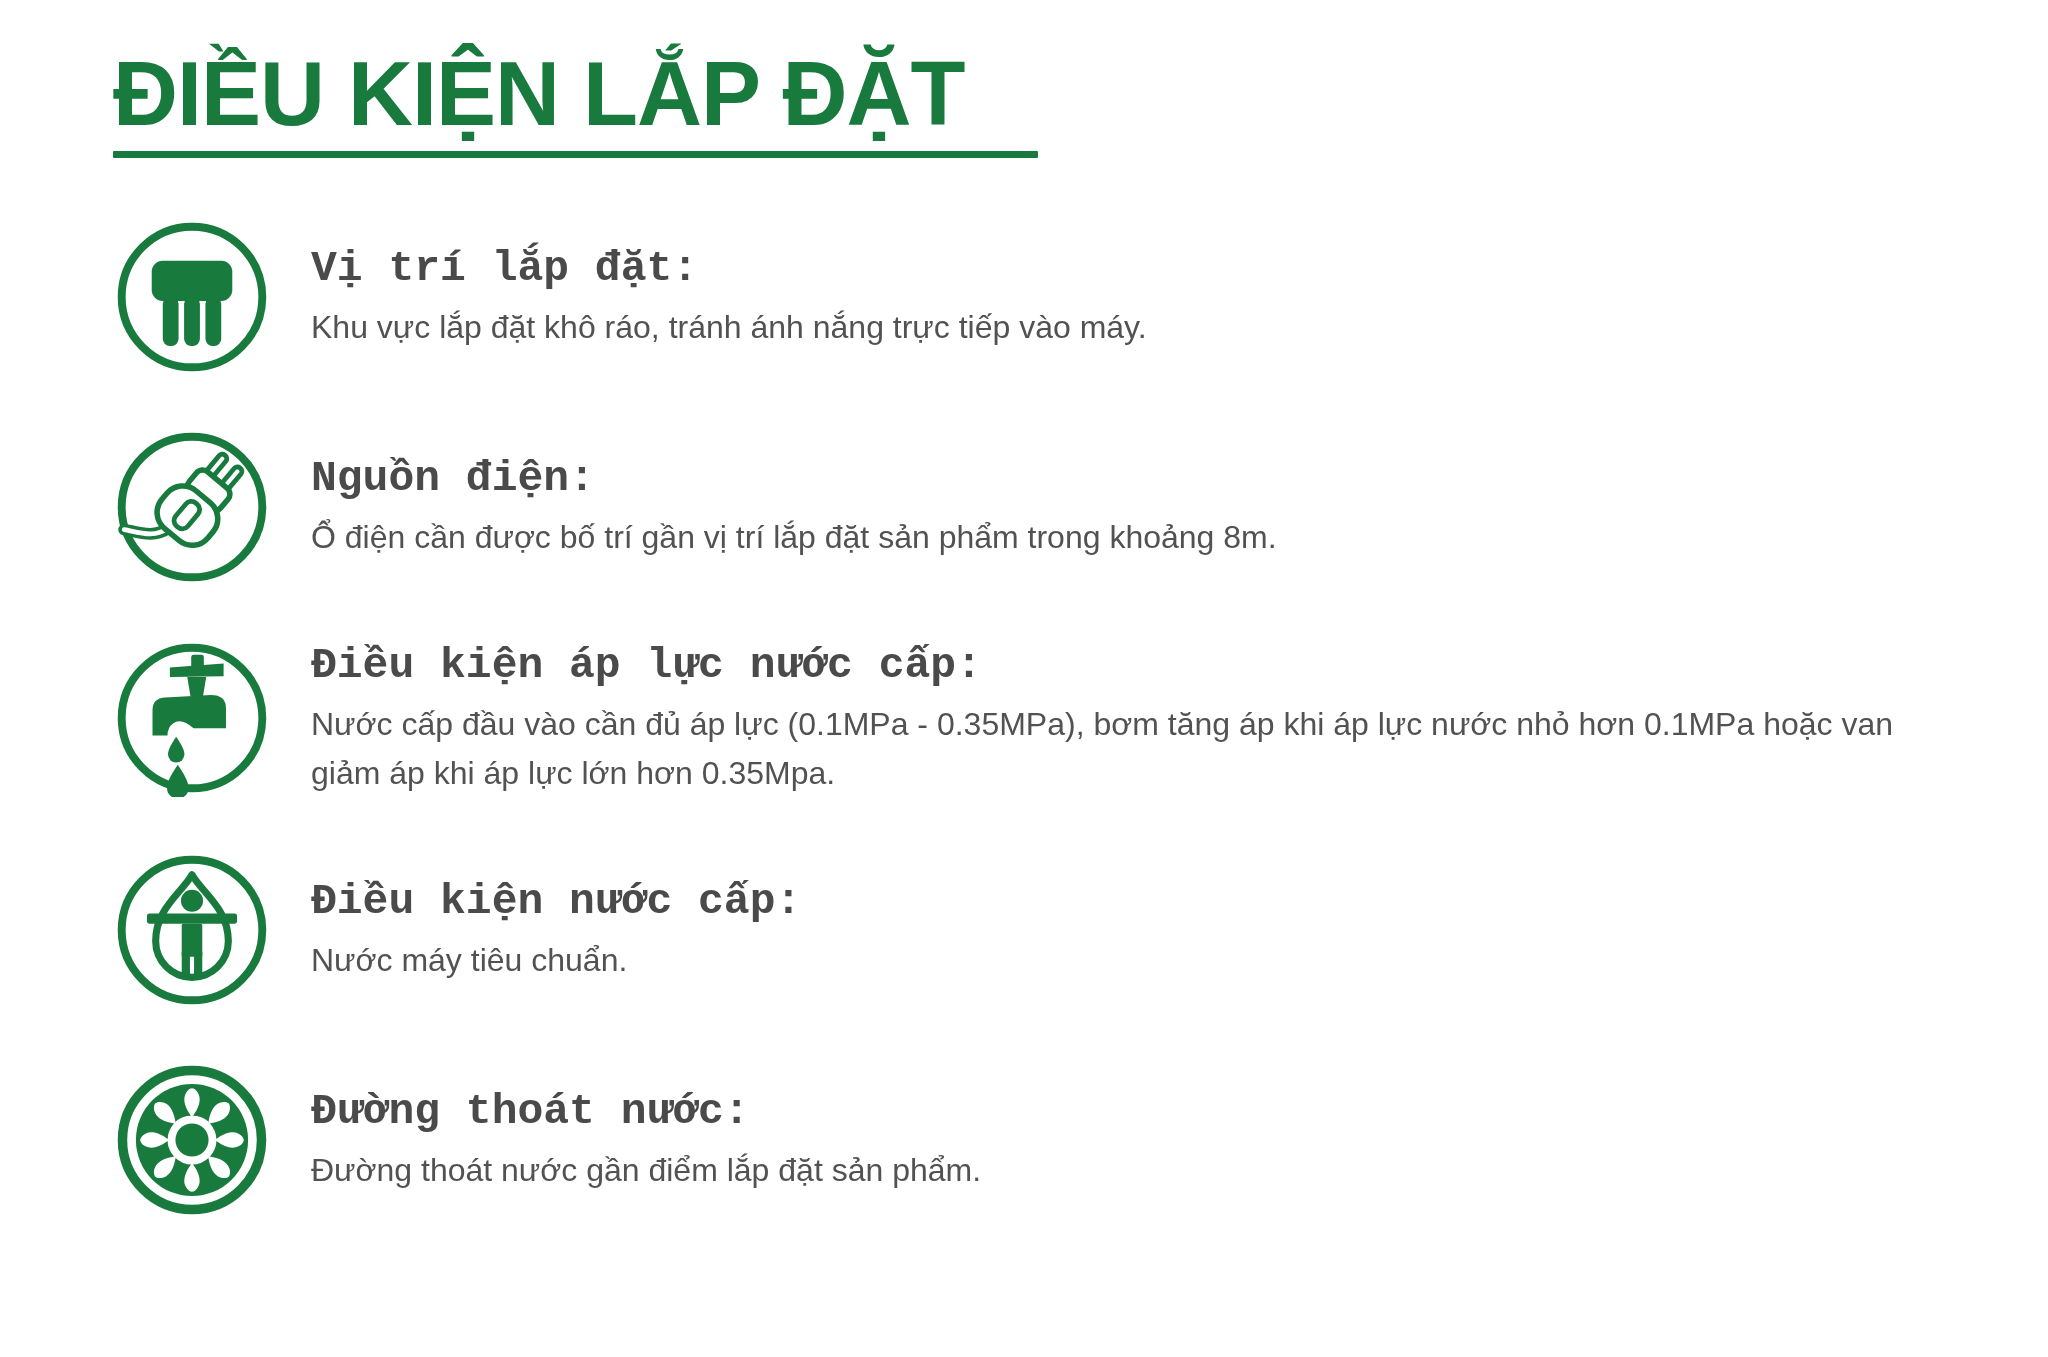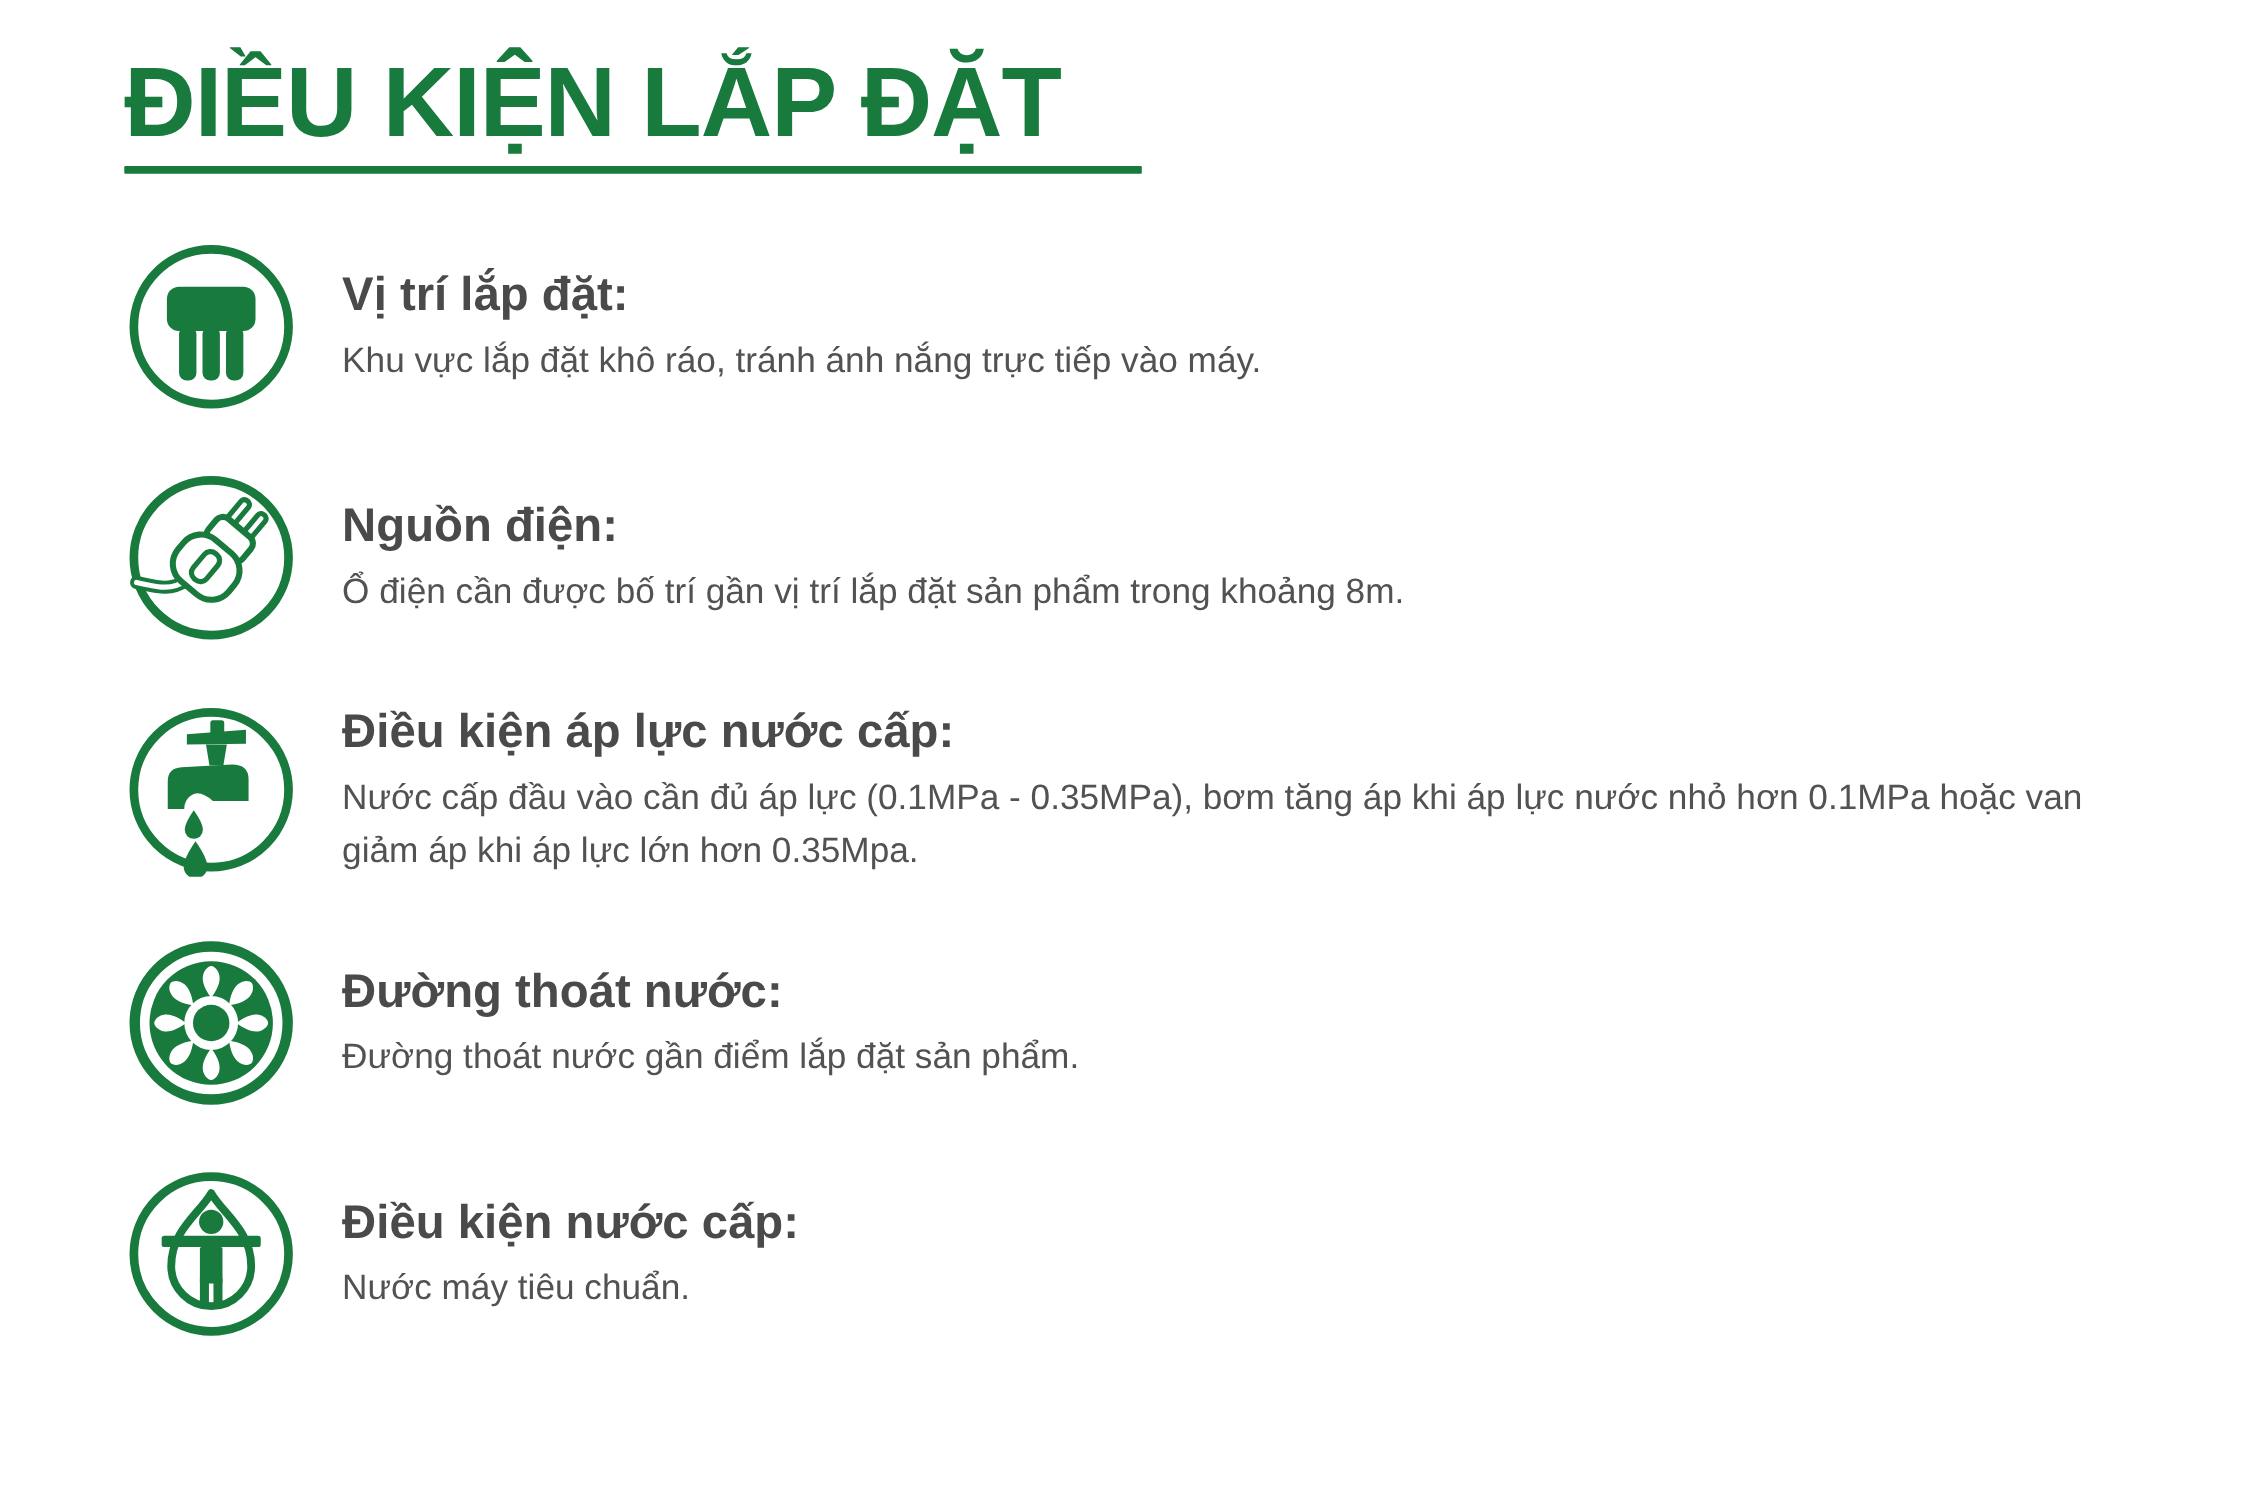--- a/index.html
+++ b/index.html
@@ -23,21 +23,21 @@
     width:925px;height:7px;background:var(--green);
     margin-top:6px;border-radius:1px;
   }
   .sections{margin-top:60px;display:flex;flex-direction:column;gap:52px;}
   .row{display:flex;align-items:center;gap:40px;}
   .icon-wrap{width:158px;height:158px;flex:0 0 158px;}
   .icon-wrap svg{width:158px;height:158px;display:block;}
   .texts{max-width:1600px;}
   .sec-heading{
     margin:0 0 6px 0;color:var(--heading);
-    font-size:43px;font-weight:bold;line-height:1.3;
+    font-size:43px;font-weight:bold;line-height:1.3;font-family:Liberation Mono, monospace;
   }
   .sec-body{
     margin:0;color:var(--body);
     font-size:32px;font-weight:normal;line-height:1.55;
   }
 </style>
 </head>
 <body>
 
 <div class="page">
@@ -102,20 +102,38 @@
       </div>
       <div class="texts">
         <p class="sec-heading">Điều kiện áp lực nước cấp:</p>
         <p class="sec-body">Nước cấp đầu vào cần đủ áp lực (0.1MPa - 0.35MPa), bơm tăng áp khi áp lực nước nhỏ hơn 0.1MPa hoặc van giảm áp khi áp lực lớn hơn 0.35Mpa.</p>
       </div>
     </div>
 
     <div class="row">
       <div class="icon-wrap">
         <svg viewBox="0 0 100 100" aria-hidden="true">
+          <circle cx="50" cy="50" r="44.5" fill="none" stroke="#187A3D" stroke-width="5"></circle>
+          <path d="M50,15 C57,27 73,36.5 73,57 A23,23 0 1,1 27,57 C27,36.5 43,27 50,15 Z" fill="none" stroke="#187A3D" stroke-width="4.5" stroke-linejoin="round"></path>
+          <circle cx="50" cy="31.5" r="7" fill="#187A3D"></circle>
+          <rect x="21.5" y="39.5" width="57" height="6.5" rx="1.5" fill="#187A3D"></rect>
+          <rect x="43.5" y="46" width="13" height="21" rx="1" fill="#187A3D"></rect>
+          <rect x="43.5" y="64" width="5.2" height="17" fill="#187A3D"></rect>
+          <rect x="51.3" y="64" width="5.2" height="17" fill="#187A3D"></rect>
+        </svg>
+      </div>
+      <div class="texts">
+        <p class="sec-heading">Điều kiện nước cấp:</p>
+        <p class="sec-body">Nước máy tiêu chuẩn.</p>
+      </div>
+    </div>
+
+    <div class="row">
+      <div class="icon-wrap">
+        <svg viewBox="0 0 100 100" aria-hidden="true">
           <circle cx="50" cy="50" r="44" fill="none" stroke="#187A3D" stroke-width="6"></circle>
           <circle cx="50" cy="50" r="35.5" fill="#187A3D"></circle>
           <g fill="#ffffff">
             <path d="M50,35.5 C45.5,29.5 44,24.5 46,20.5 C47,18.3 49,17.2 50,17.2 C51,17.2 53,18.3 54,20.5 C56,24.5 54.5,29.5 50,35.5 Z"></path>
             <path d="M50,35.5 C45.5,29.5 44,24.5 46,20.5 C47,18.3 49,17.2 50,17.2 C51,17.2 53,18.3 54,20.5 C56,24.5 54.5,29.5 50,35.5 Z" transform="rotate(45 50 50)"></path>
             <path d="M50,35.5 C45.5,29.5 44,24.5 46,20.5 C47,18.3 49,17.2 50,17.2 C51,17.2 53,18.3 54,20.5 C56,24.5 54.5,29.5 50,35.5 Z" transform="rotate(90 50 50)"></path>
             <path d="M50,35.5 C45.5,29.5 44,24.5 46,20.5 C47,18.3 49,17.2 50,17.2 C51,17.2 53,18.3 54,20.5 C56,24.5 54.5,29.5 50,35.5 Z" transform="rotate(135 50 50)"></path>
             <path d="M50,35.5 C45.5,29.5 44,24.5 46,20.5 C47,18.3 49,17.2 50,17.2 C51,17.2 53,18.3 54,20.5 C56,24.5 54.5,29.5 50,35.5 Z" transform="rotate(180 50 50)"></path>
             <path d="M50,35.5 C45.5,29.5 44,24.5 46,20.5 C47,18.3 49,17.2 50,17.2 C51,17.2 53,18.3 54,20.5 C56,24.5 54.5,29.5 50,35.5 Z" transform="rotate(225 50 50)"></path>
             <path d="M50,35.5 C45.5,29.5 44,24.5 46,20.5 C47,18.3 49,17.2 50,17.2 C51,17.2 53,18.3 54,20.5 C56,24.5 54.5,29.5 50,35.5 Z" transform="rotate(270 50 50)"></path>
@@ -124,32 +142,14 @@
           <circle cx="50" cy="50" r="15.5" fill="#ffffff"></circle>
           <circle cx="50" cy="50" r="10.5" fill="#187A3D"></circle>
         </svg>
       </div>
       <div class="texts">
         <p class="sec-heading">Đường thoát nước:</p>
         <p class="sec-body">Đường thoát nước gần điểm lắp đặt sản phẩm.</p>
       </div>
     </div>
 
-    <div class="row">
-      <div class="icon-wrap">
-        <svg viewBox="0 0 100 100" aria-hidden="true">
-          <circle cx="50" cy="50" r="44.5" fill="none" stroke="#187A3D" stroke-width="5"></circle>
-          <path d="M50,15 C57,27 73,36.5 73,57 A23,23 0 1,1 27,57 C27,36.5 43,27 50,15 Z" fill="none" stroke="#187A3D" stroke-width="4.5" stroke-linejoin="round"></path>
-          <circle cx="50" cy="31.5" r="7" fill="#187A3D"></circle>
-          <rect x="21.5" y="39.5" width="57" height="6.5" rx="1.5" fill="#187A3D"></rect>
-          <rect x="43.5" y="46" width="13" height="21" rx="1" fill="#187A3D"></rect>
-          <rect x="43.5" y="64" width="5.2" height="17" fill="#187A3D"></rect>
-          <rect x="51.3" y="64" width="5.2" height="17" fill="#187A3D"></rect>
-        </svg>
-      </div>
-      <div class="texts">
-        <p class="sec-heading">Điều kiện nước cấp:</p>
-        <p class="sec-body">Nước máy tiêu chuẩn.</p>
-      </div>
-    </div>
-
   </div>
 </div>
 
 </body></html>

